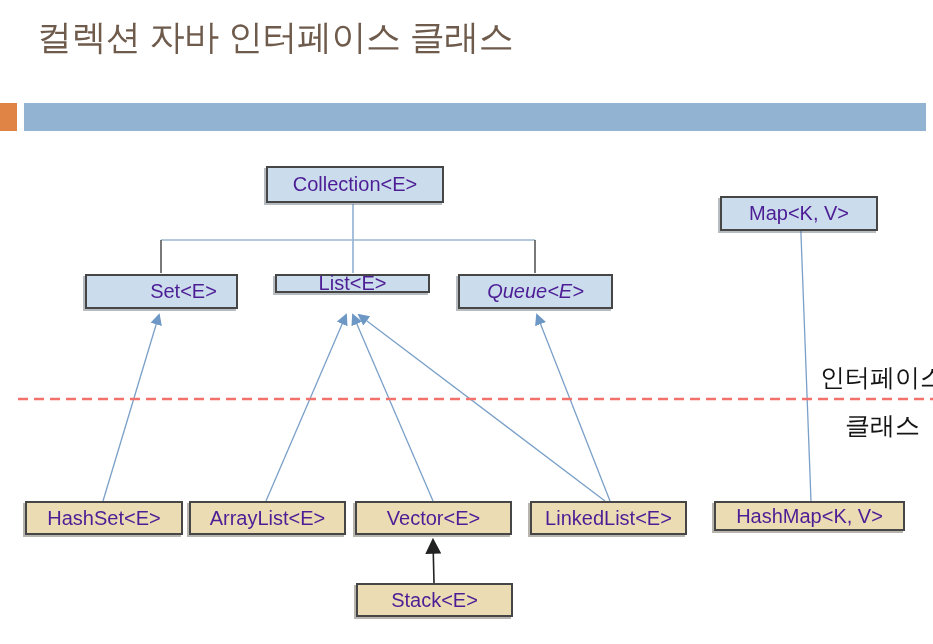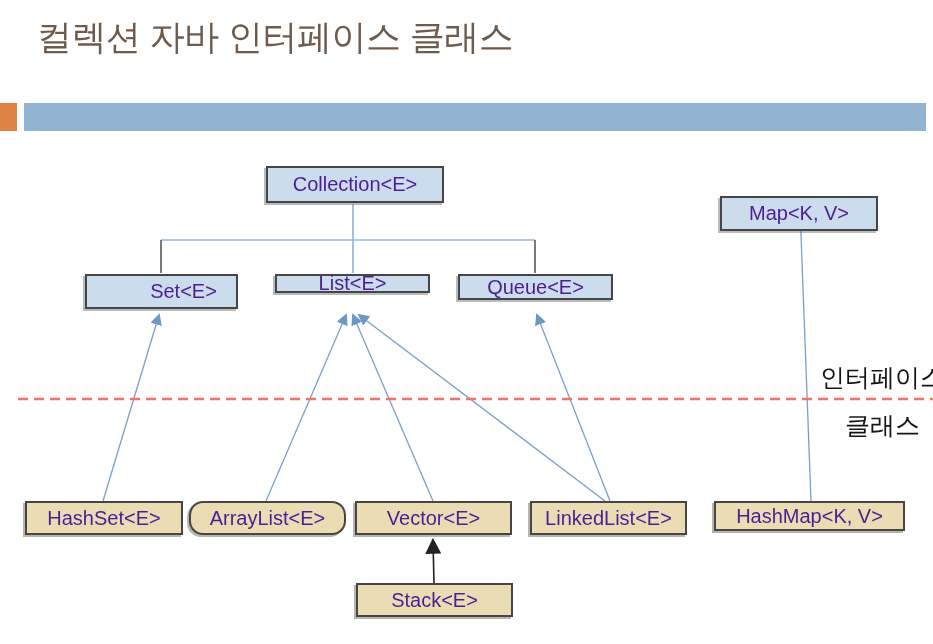--- a/index.html
+++ b/index.html
@@ -73,34 +73,34 @@
 
   <div class="node iface" style="left:266px;top:166px;width:178px;height:37px;">
     <span>Collection&lt;E&gt;</span>
   </div>
   <div class="node iface" style="left:85px;top:274px;width:153px;height:35px;padding-left:44px;">
     <span>Set&lt;E&gt;</span>
   </div>
   <div class="node iface" style="left:275px;top:274px;width:155px;height:19px;">
     <span>List&lt;E&gt;</span>
   </div>
-  <div class="node iface" style="left:458px;top:274px;width:155px;height:26px;">
+  <div class="node iface" style="left:458px;top:274px;width:155px;height:35px;font-style:italic;">
     <span>Queue&lt;E&gt;</span>
   </div>
   <div class="node iface" style="left:720px;top:168px;width:158px;height:35px;margin-top:28px;">
     <span>Map&lt;K, V&gt;</span>
   </div>
 
   <div class="zone-label" style="left:820px;top:361px;">인터페이스</div>
   <div class="zone-label" style="left:845px;top:409px;">클래스</div>
 
   <div class="node cls" style="left:25px;top:501px;width:158px;height:34px;">
     <span>HashSet&lt;E&gt;</span>
   </div>
-  <div class="node cls" style="left:189px;top:501px;width:157px;height:34px;border-radius:14px;">
+  <div class="node cls" style="left:189px;top:501px;width:157px;height:34px;">
     <span>ArrayList&lt;E&gt;</span>
   </div>
   <div class="node cls" style="left:530px;top:501px;width:157px;height:34px;">
     <span>LinkedList&lt;E&gt;</span>
   </div>
   <div class="node cls" style="left:355px;top:501px;width:157px;height:34px;">
     <span>Vector&lt;E&gt;</span>
   </div>
   <div class="node cls" style="left:714px;top:501px;width:191px;height:30px;">
     <span>HashMap&lt;K, V&gt;</span>

